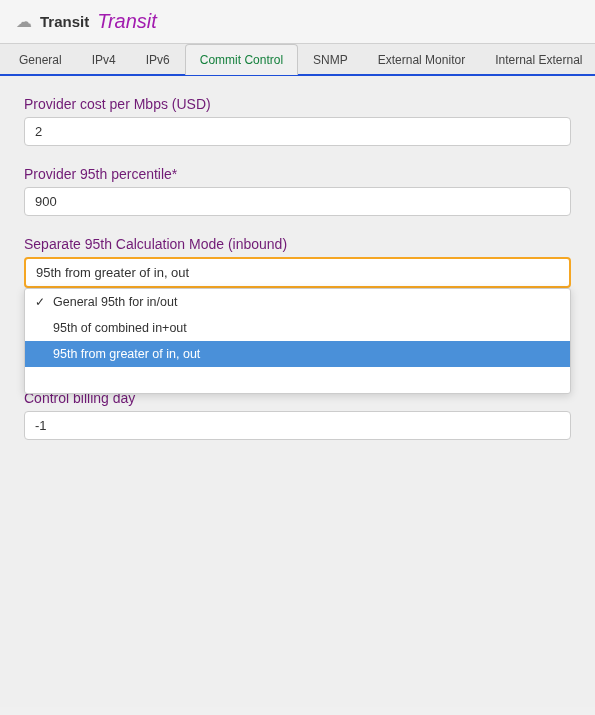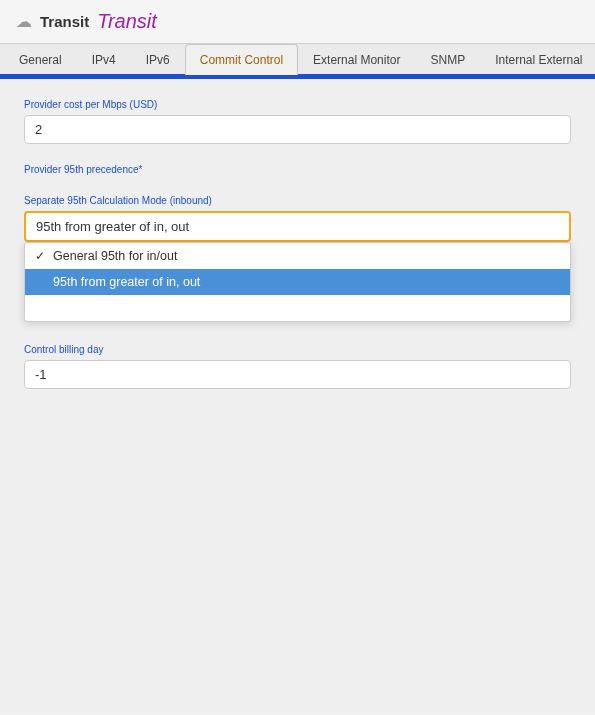--- a/index.html
+++ b/index.html
@@ -36,56 +36,56 @@
       font-weight: 400;
       font-size: 20px;
       color: #a21caf;
       font-style: italic;
     }
 
     
     .tabs {
       display: flex;
       background: #ebebeb;
-      border-bottom: 5px solid #1d4ed8;
+      border-bottom: 2px solid #1d4ed8;
       padding: 0 4px;
     }
     .tab {
       padding: 8px 14px;
       font-size: 12px;
       color: #444;
       cursor: pointer;
       border: 1px solid transparent;
       border-bottom: none;
       margin-bottom: -1px;
       border-radius: 4px 4px 0 0;
       white-space: nowrap;
     }
     .tab.active {
       background: #f0f0f0;
       border-color: #c8c8c8;
       border-bottom-color: #f0f0f0;
-      color: #a16207;
+      color: #15803d;
     }
 
     
     .content {
       background: #efefef;
       padding: 20px 24px;
       height: calc(715px - 84px);
       overflow-y: auto;
       position: relative;
     }
 
     .field-group {
       margin-bottom: 20px;
     }
     .field-label {
-      font-size: 10px;
-      color: #1d4ed8;
+      font-size: 14px;
+      color: #701a75;
       margin-bottom: 5px;
     }
     .field-input {
       width: 100%;
       padding: 6px 10px;
       font-size: 13px;
       background: #fff;
       border: 1px solid #ccc;
       border-radius: 4px;
       color: #333;
@@ -204,47 +204,52 @@
   <span class="header-icon">☁</span>
   <span class="header-title-cogent">Transit</span>
   <span class="header-title-transit">Transit</span>
 </div>
 
 <div class="tabs">
   <div class="tab">General</div>
   <div class="tab">IPv4</div>
   <div class="tab">IPv6</div>
   <div class="tab active">Commit Control</div>
+  <div class="tab">SNMP</div>
   <div class="tab">External Monitor</div>
-  <div class="tab">SNMP</div>
   <div class="tab">Internal External</div>
 </div>
 
 <div class="content">
 
   <div class="field-group">
     <div class="field-label">Provider cost per Mbps (USD)</div>
     <input class="field-input" type="text" value="2" style="">
   </div>
 
   <div class="field-group">
-    <div class="field-label">Provider 95th precedence*</div>
+    <div class="field-label">Provider 95th percentile*</div>
+    <input class="field-input" type="text" value="900" style="">
   </div>
 
   <div class="field-group">
     <div class="field-label">Separate 95th Calculation Mode (inbound)</div>
     <div class="dropdown-container">
       <div class="dropdown-trigger">95th from greater of in, out</div>
       <div class="dropdown-menu">
 
         <div class="dropdown-item selected-check">
           <span class="check-mark">✓</span>
           <span>General 95th for in/out</span>
         </div>
 
+        <div class="dropdown-item">
+          <span class="check-mark">&nbsp;</span>
+          <span>95th of combined in+out</span>
+        </div>
 
         <div class="dropdown-item highlighted">
           <span class="check-mark">&nbsp;</span>
           <span>95th from greater of in, out</span>
         </div>
 
         <div class="dropdown-item">
           <span class="check-mark">&nbsp;</span>
         </div>
       </div>

